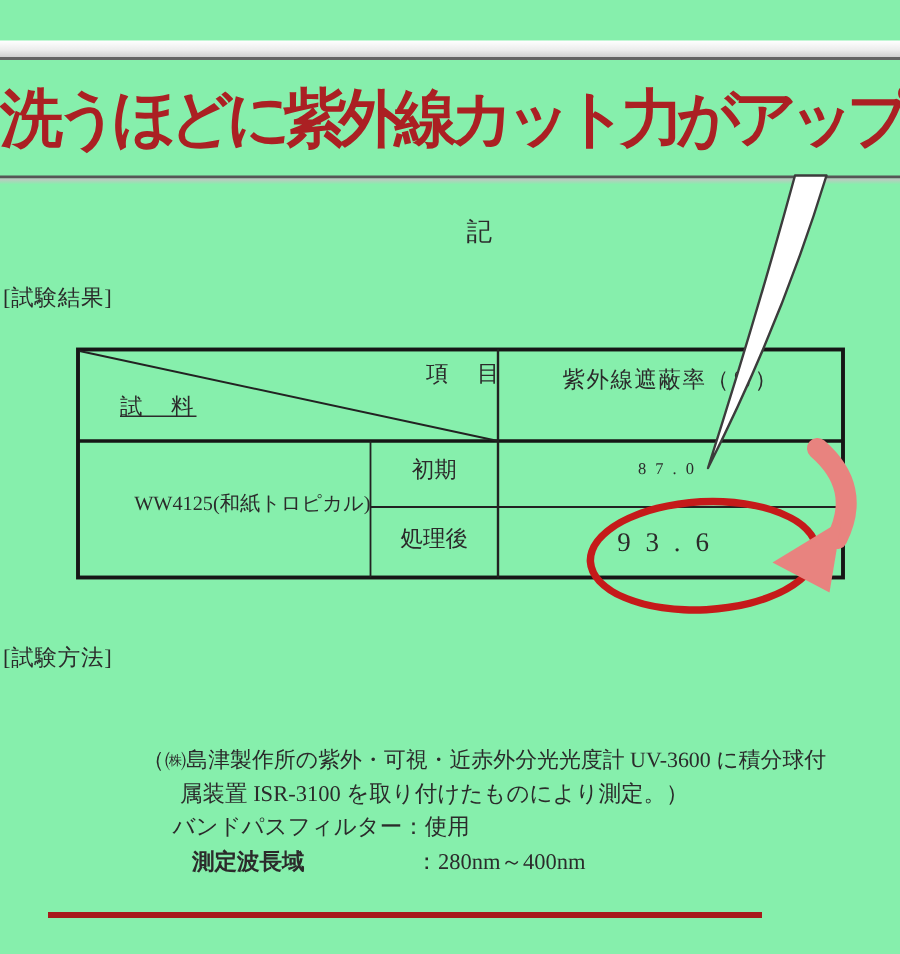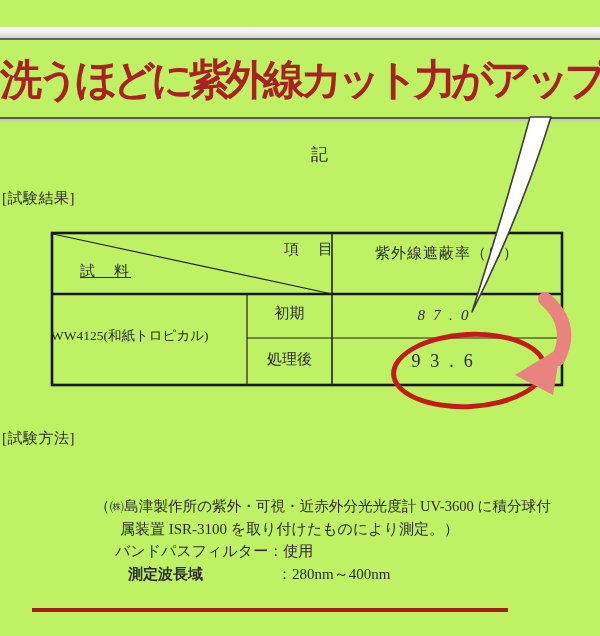--- a/index.html
+++ b/index.html
@@ -1,19 +1,19 @@
 <!DOCTYPE html>
 <html><head>
 <meta charset="utf-8">
 <style>
   html,body{margin:0;padding:0;}
   .page{
     position:relative;
     width:600px;height:636px;
-    background:#bef264;
+    background:#86efac;
     overflow:hidden;
     font-family:"Liberation Serif","DejaVu Serif",serif;
     color:#2b2b2b;
   }
   .abs{position:absolute;}
   
   .top-divider{
     left:0;top:27px;width:600px;height:11px;
     background:linear-gradient(180deg,#ffffff 0%,#ededed 55%,#cfcfcf 100%);
     border-bottom:2px solid #636363;
@@ -39,24 +39,24 @@
   .section-label{font-size:15px;letter-spacing:0.5px;}
   .results-label{left:2px;top:189px;}
   .method-label{left:2px;top:429px;}
 
   
   .table-lines{left:49px;top:230px;z-index:2;}
   .cell-text{font-size:15px;z-index:3;}
   .hdr-item{left:284px;top:240px;letter-spacing:2px;}
   .hdr-sample{left:80px;top:262px;letter-spacing:2px;text-decoration:underline;}
   .hdr-value{left:332px;top:244px;width:230px;text-align:center;letter-spacing:1px;}
-  .cell-sample{left:51px;top:327px;width:196px;text-align:left;font-size:13.5px;}
+  .cell-sample{left:51px;top:327px;width:196px;text-align:right;font-size:13.5px;}
   .cell-initial{left:247px;top:304px;width:85px;text-align:center;}
   .cell-after{left:247px;top:350px;width:85px;text-align:center;}
-  .val-initial{left:332px;top:307px;width:230px;text-align:center;font-size:15px;letter-spacing:0.55em;font-style:italic;}
+  .val-initial{left:332px;top:307px;width:230px;text-align:center;font-size:11px;letter-spacing:0.55em;}
   .val-after{left:332px;top:351px;width:230px;text-align:center;font-size:18px;letter-spacing:0.55em;z-index:3;}
 
   
   .tail-svg{left:455px;top:110px;z-index:5;}
   
   .highlight-oval{
     left:391px;top:332px;width:146px;height:67px;
     border:5px solid #c51a1a;border-radius:50%;
     transform:rotate(-3deg);
     z-index:6;background:transparent;

